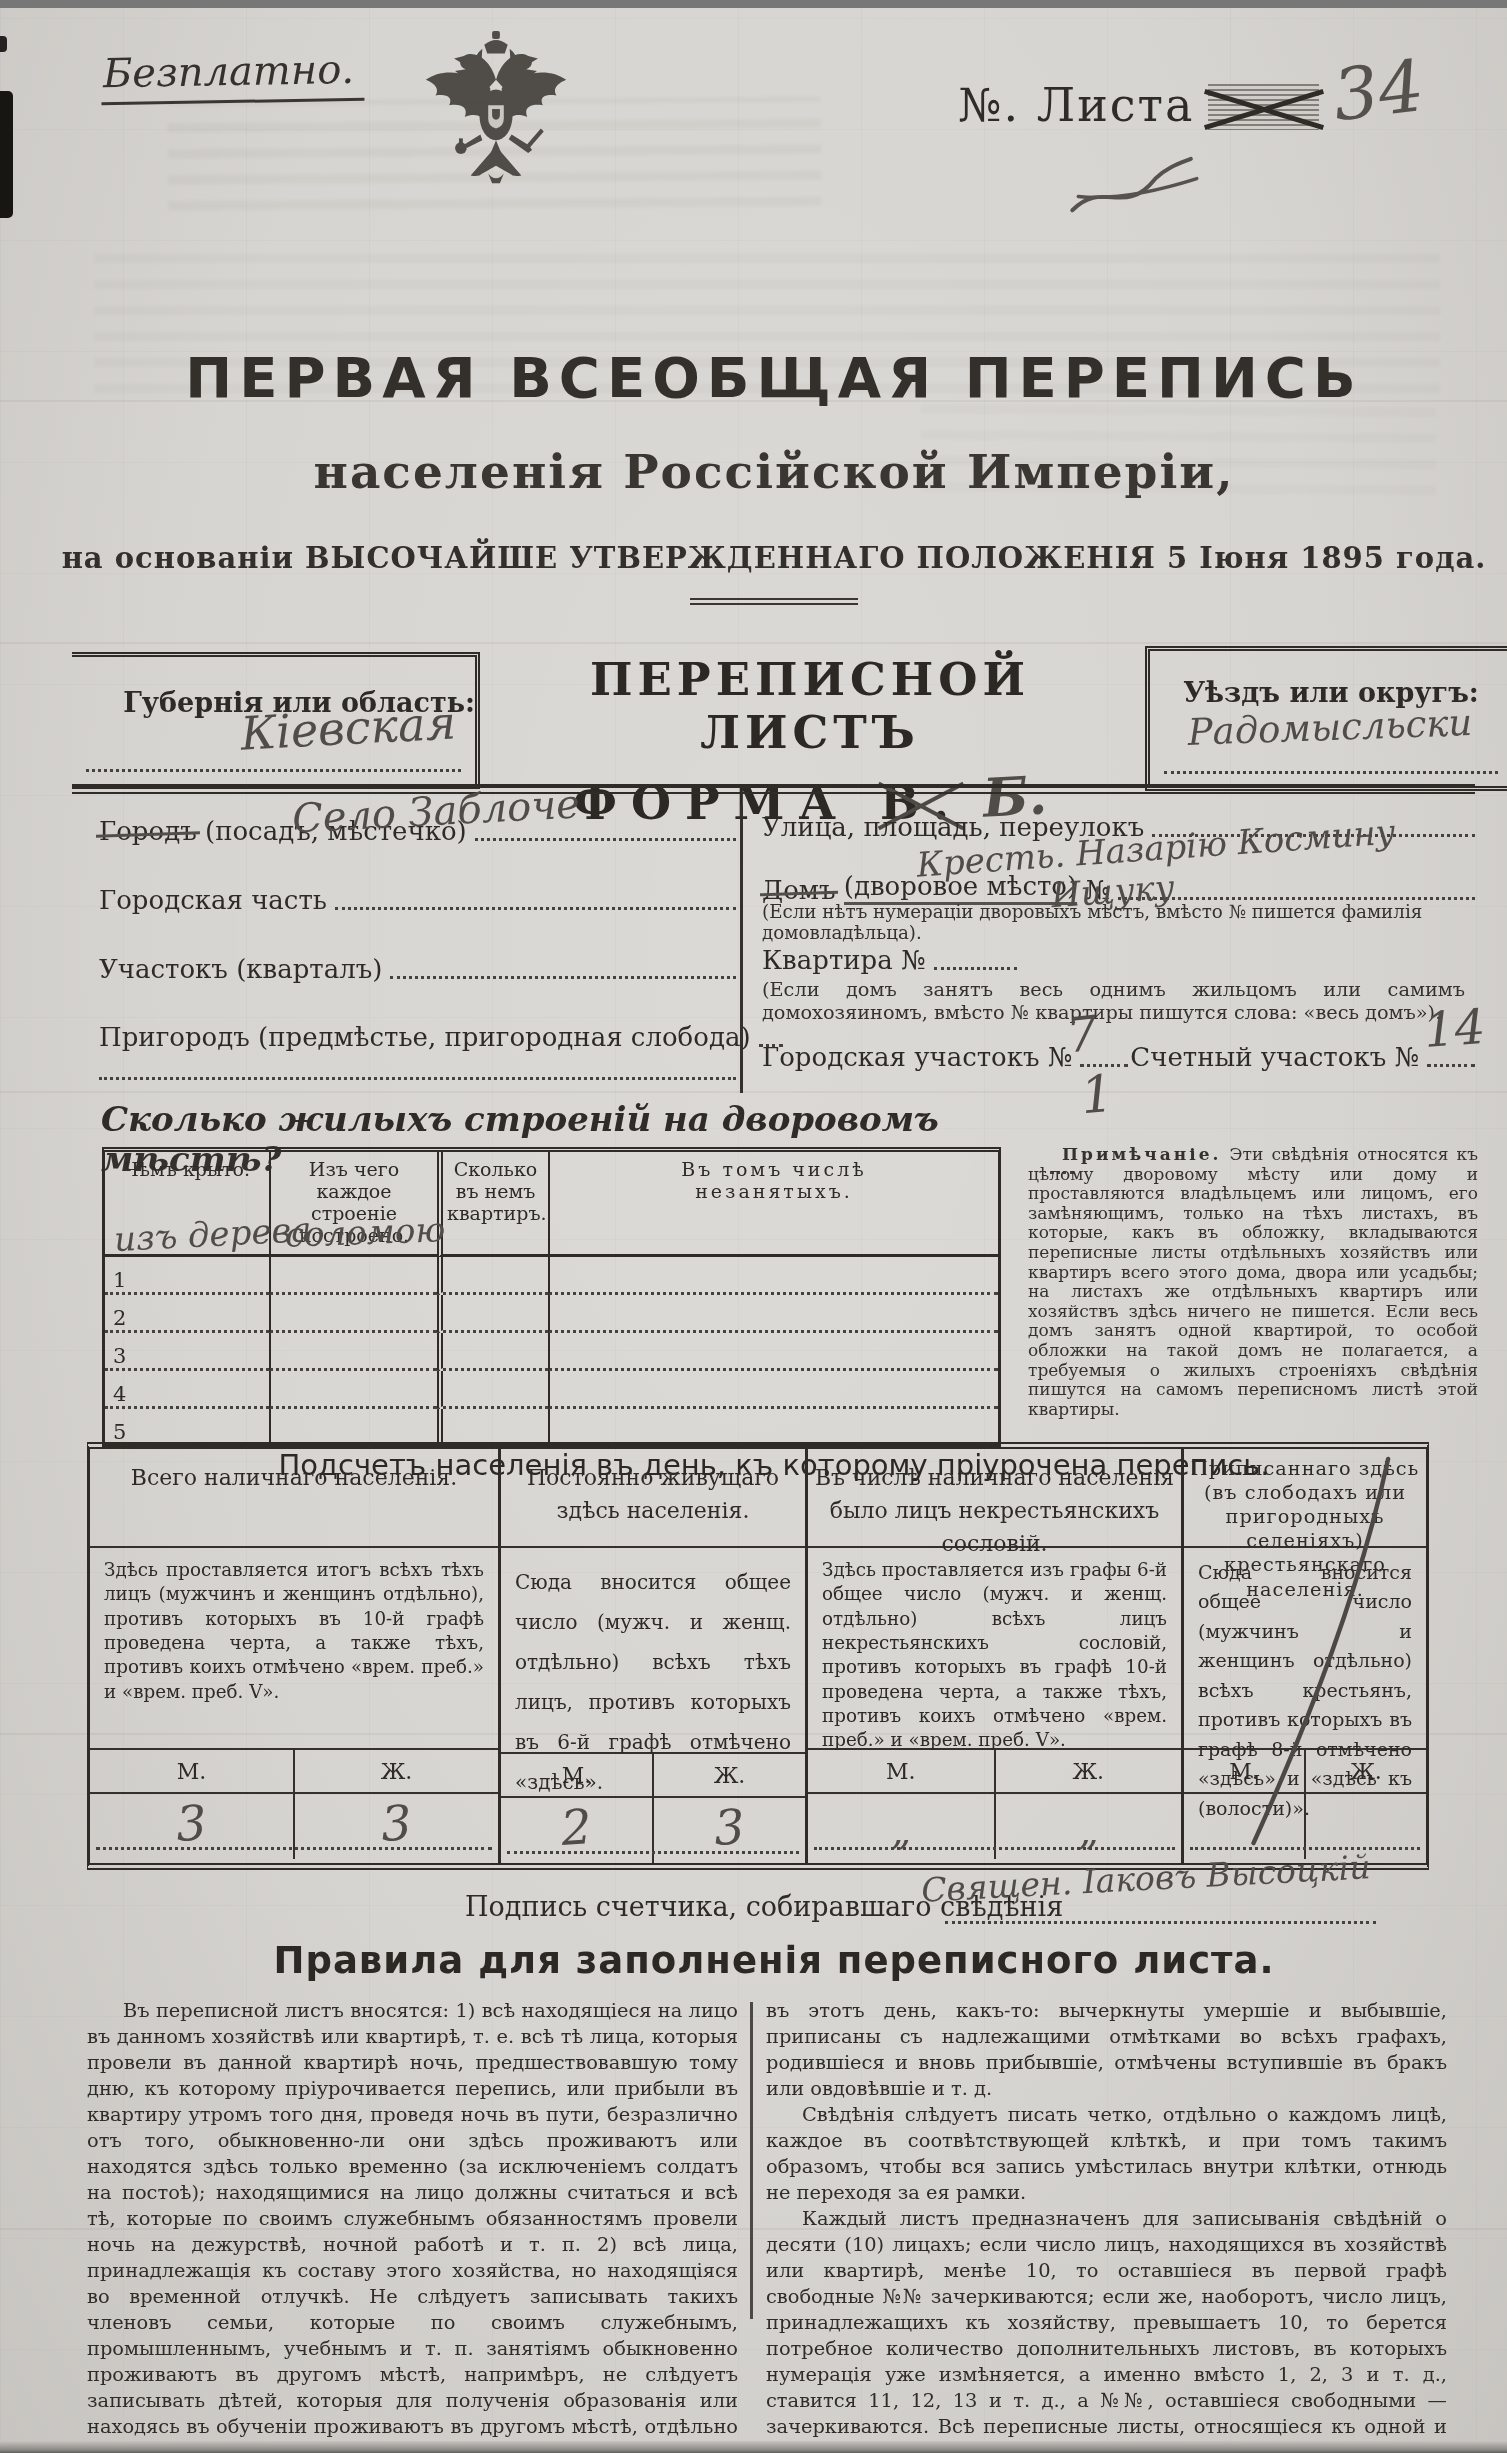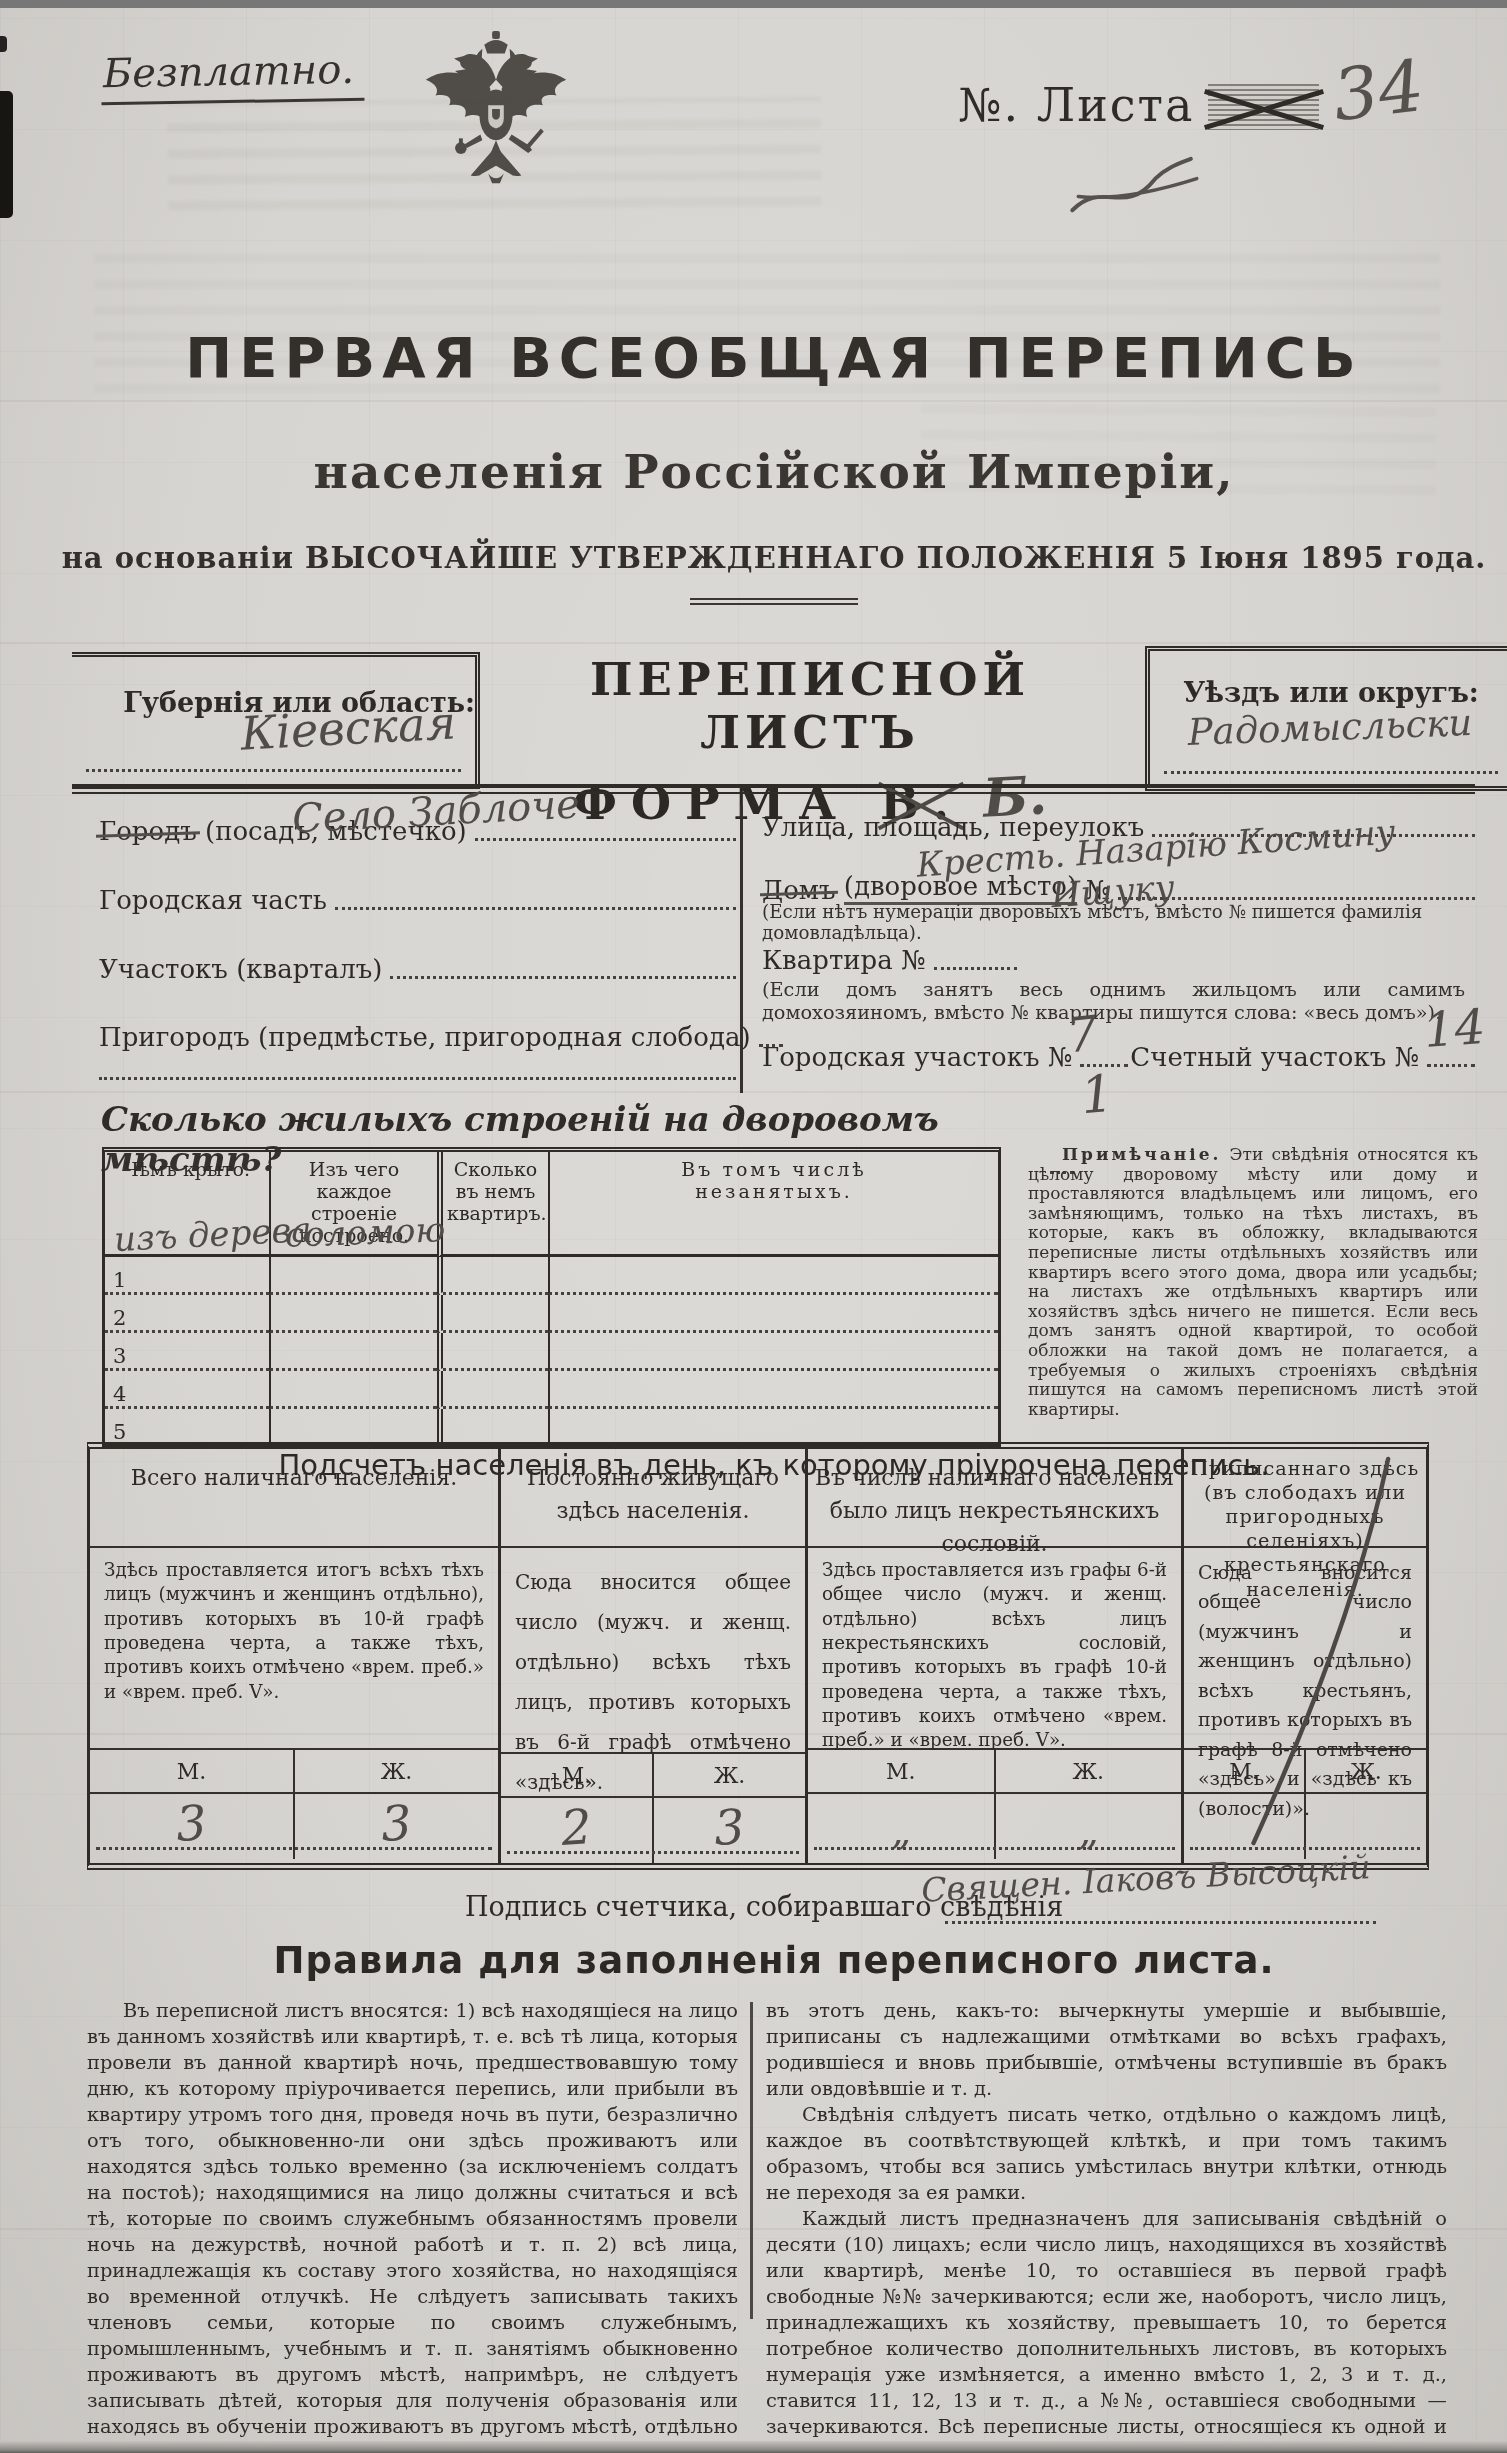--- a/index.html
+++ b/index.html
@@ -28,21 +28,21 @@
   .sheetno{position:absolute;left:958px;top:55px;display:flex;align-items:center;font-size:46px;color:#2f2c28;}
   .sheetno .lbl{font-family:"DejaVu Serif",serif;letter-spacing:2px;}
   .crossbox{display:inline-block;width:111px;height:46px;margin-left:14px;position:relative;top:2px;
     background:repeating-linear-gradient(180deg, rgba(62,58,53,0.55) 0 2px, rgba(195,192,187,0.25) 2px 5px);}
   .crossbox::before,.crossbox::after{content:"";position:absolute;left:-6%;top:50%;width:112%;height:5px;background:#2f2c28;}
   .crossbox::before{transform:rotate(17deg);} .crossbox::after{transform:rotate(-17deg);}
   .hw{font-style:italic;color:#504d48;font-family:"DejaVu Serif",serif;}
   .hw-sheetno{font-size:71px;margin-left:16px;transform:rotate(-7deg) translateY(-14px);color:#55524d;}
   .scribble{position:absolute;left:1064px;top:141px;width:149px;height:84px;}
 
-  .title{top:317px;font-family:"DejaVu Sans",sans-serif;font-weight:bold;font-size:56px;letter-spacing:7px;color:#33302b;}
+  .title{top:337px;font-family:"DejaVu Sans",sans-serif;font-weight:bold;font-size:56px;letter-spacing:7px;color:#33302b;}
   .subtitle{top:436px;font-size:47px;font-weight:bold;letter-spacing:2px;color:#3a3631;}
   .basis{top:533px;font-size:29px;font-weight:bold;letter-spacing:1px;color:#33302c;}
   .shortrule{position:absolute;left:690px;top:590px;width:168px;height:3px;border-top:2px solid #3a3733;border-bottom:2px solid #3a3733;}
 
   
   .fh-left{position:absolute;left:72px;top:644px;width:403px;height:127px;text-align:right;
     border-top:5px double #2f2c28;border-right:5px double #2f2c28;border-bottom:5px double #2f2c28;}
   .fh-right{position:absolute;left:1145px;top:638px;width:362px;height:135px;text-align:center;
     border-top:5px double #2f2c28;border-left:5px double #2f2c28;border-bottom:5px double #2f2c28;}
   .fh-label{margin-top:30px;font-size:27px;font-weight:bold;color:#2e2b27;}

